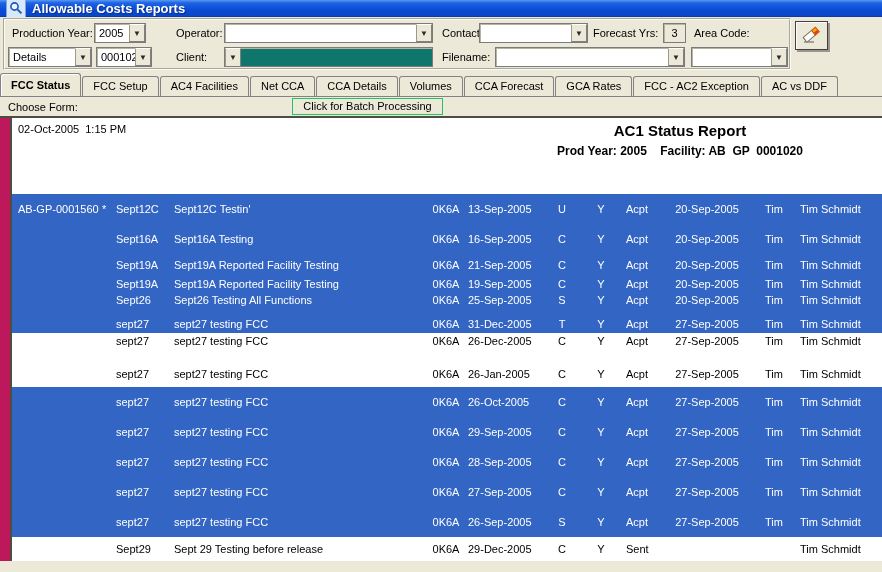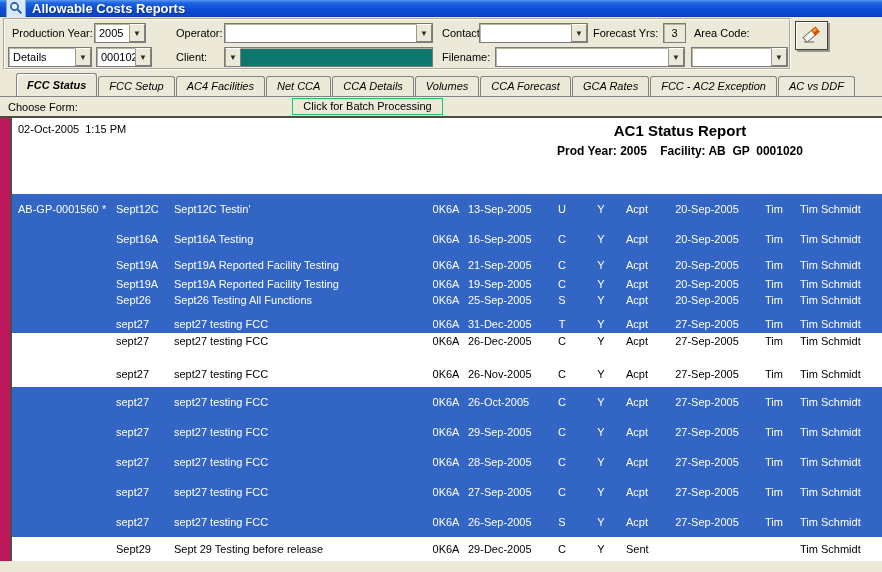--- a/index.html
+++ b/index.html
@@ -22,21 +22,21 @@
   .combo .carrow { width:16px; background:#ECE9D8; border-left:1px solid #9b998c;
     border-top:1px solid #fff; border-bottom:1px solid #808080; border-right:1px solid #808080;
     font-size:8px; line-height:17px; text-align:center; color:#2b2b2b; }
   .combo.dim { background:#0f766e;flex-direction:column; }
   .field { position:absolute; height:20px; background:#ECE9D8; border:1px solid #7b7b7b;
     box-shadow:inset 1px 1px 0 #b8b4a4; text-align:center; line-height:18px; }
   .toolbtn { position:absolute; left:795px; top:4px; width:33px; height:29px; background:#ECE9D8;
     border:1px solid #404040; box-shadow:inset 1px 1px 0 #fff, 2px 2px 0 #9a978a; display:flex; align-items:center; justify-content:center; }
 
   
-  .tabbar { height:23px; display:flex; align-items:flex-end; padding-left:16px; background:#ECE9D8;font-style:italic; }
+  .tabbar { height:23px; display:flex; align-items:flex-end; padding-left:0; background:#ECE9D8; }
   .tab { height:20px; line-height:19px; padding:0 10px; background:#ECE9D8; border:1px solid #848284;
     border-bottom:none; border-top-left-radius:3px; border-top-right-radius:3px; margin-right:1px; white-space:nowrap; }
   .tab.active { height:23px; line-height:23px; font-weight:bold; position:relative; z-index:2;
     box-shadow:inset 1px 1px 0 #fff; }
 
   
   .chooserow { position:relative; height:20px; background:#ECE9D8; border-top:1px solid #848284;
     display:flex; align-items:center; }
   .chooserow .cf-label { margin-left:8px; margin-right:8px; }
   .cf-opt { display:flex; align-items:center; margin-right:14px; }
@@ -280,21 +280,21 @@
           <div class="c c-sent_date">27-Sep-2005</div>
           <div class="c c-sent_by">Tim</div>
           <div class="c c-contact_person">Tim Schmidt</div>
         </div>
         <div class="t-row grid">
           <div class="c c-eub_facility"></div>
           <div class="c c-flag"></div>
           <div class="c c-fcc_code">sept27</div>
           <div class="c c-name">sept27 testing FCC</div>
           <div class="c c-operator">0K6A</div>
-          <div class="c c-date_prepared">26-Nov-2005</div>
+          <div class="c c-date_prepared">26-Jan-2005</div>
           <div class="c c-type">C</div>
           <div class="c c-complete">Y</div>
           <div class="c c-govt">Acpt</div>
           <div class="c c-sent_date">27-Sep-2005</div>
           <div class="c c-sent_by">Tim</div>
           <div class="c c-contact_person">Tim Schmidt</div>
         </div>
         <div class="t-row grid hl">
           <div class="c c-eub_facility"></div>
           <div class="c c-flag"></div>

